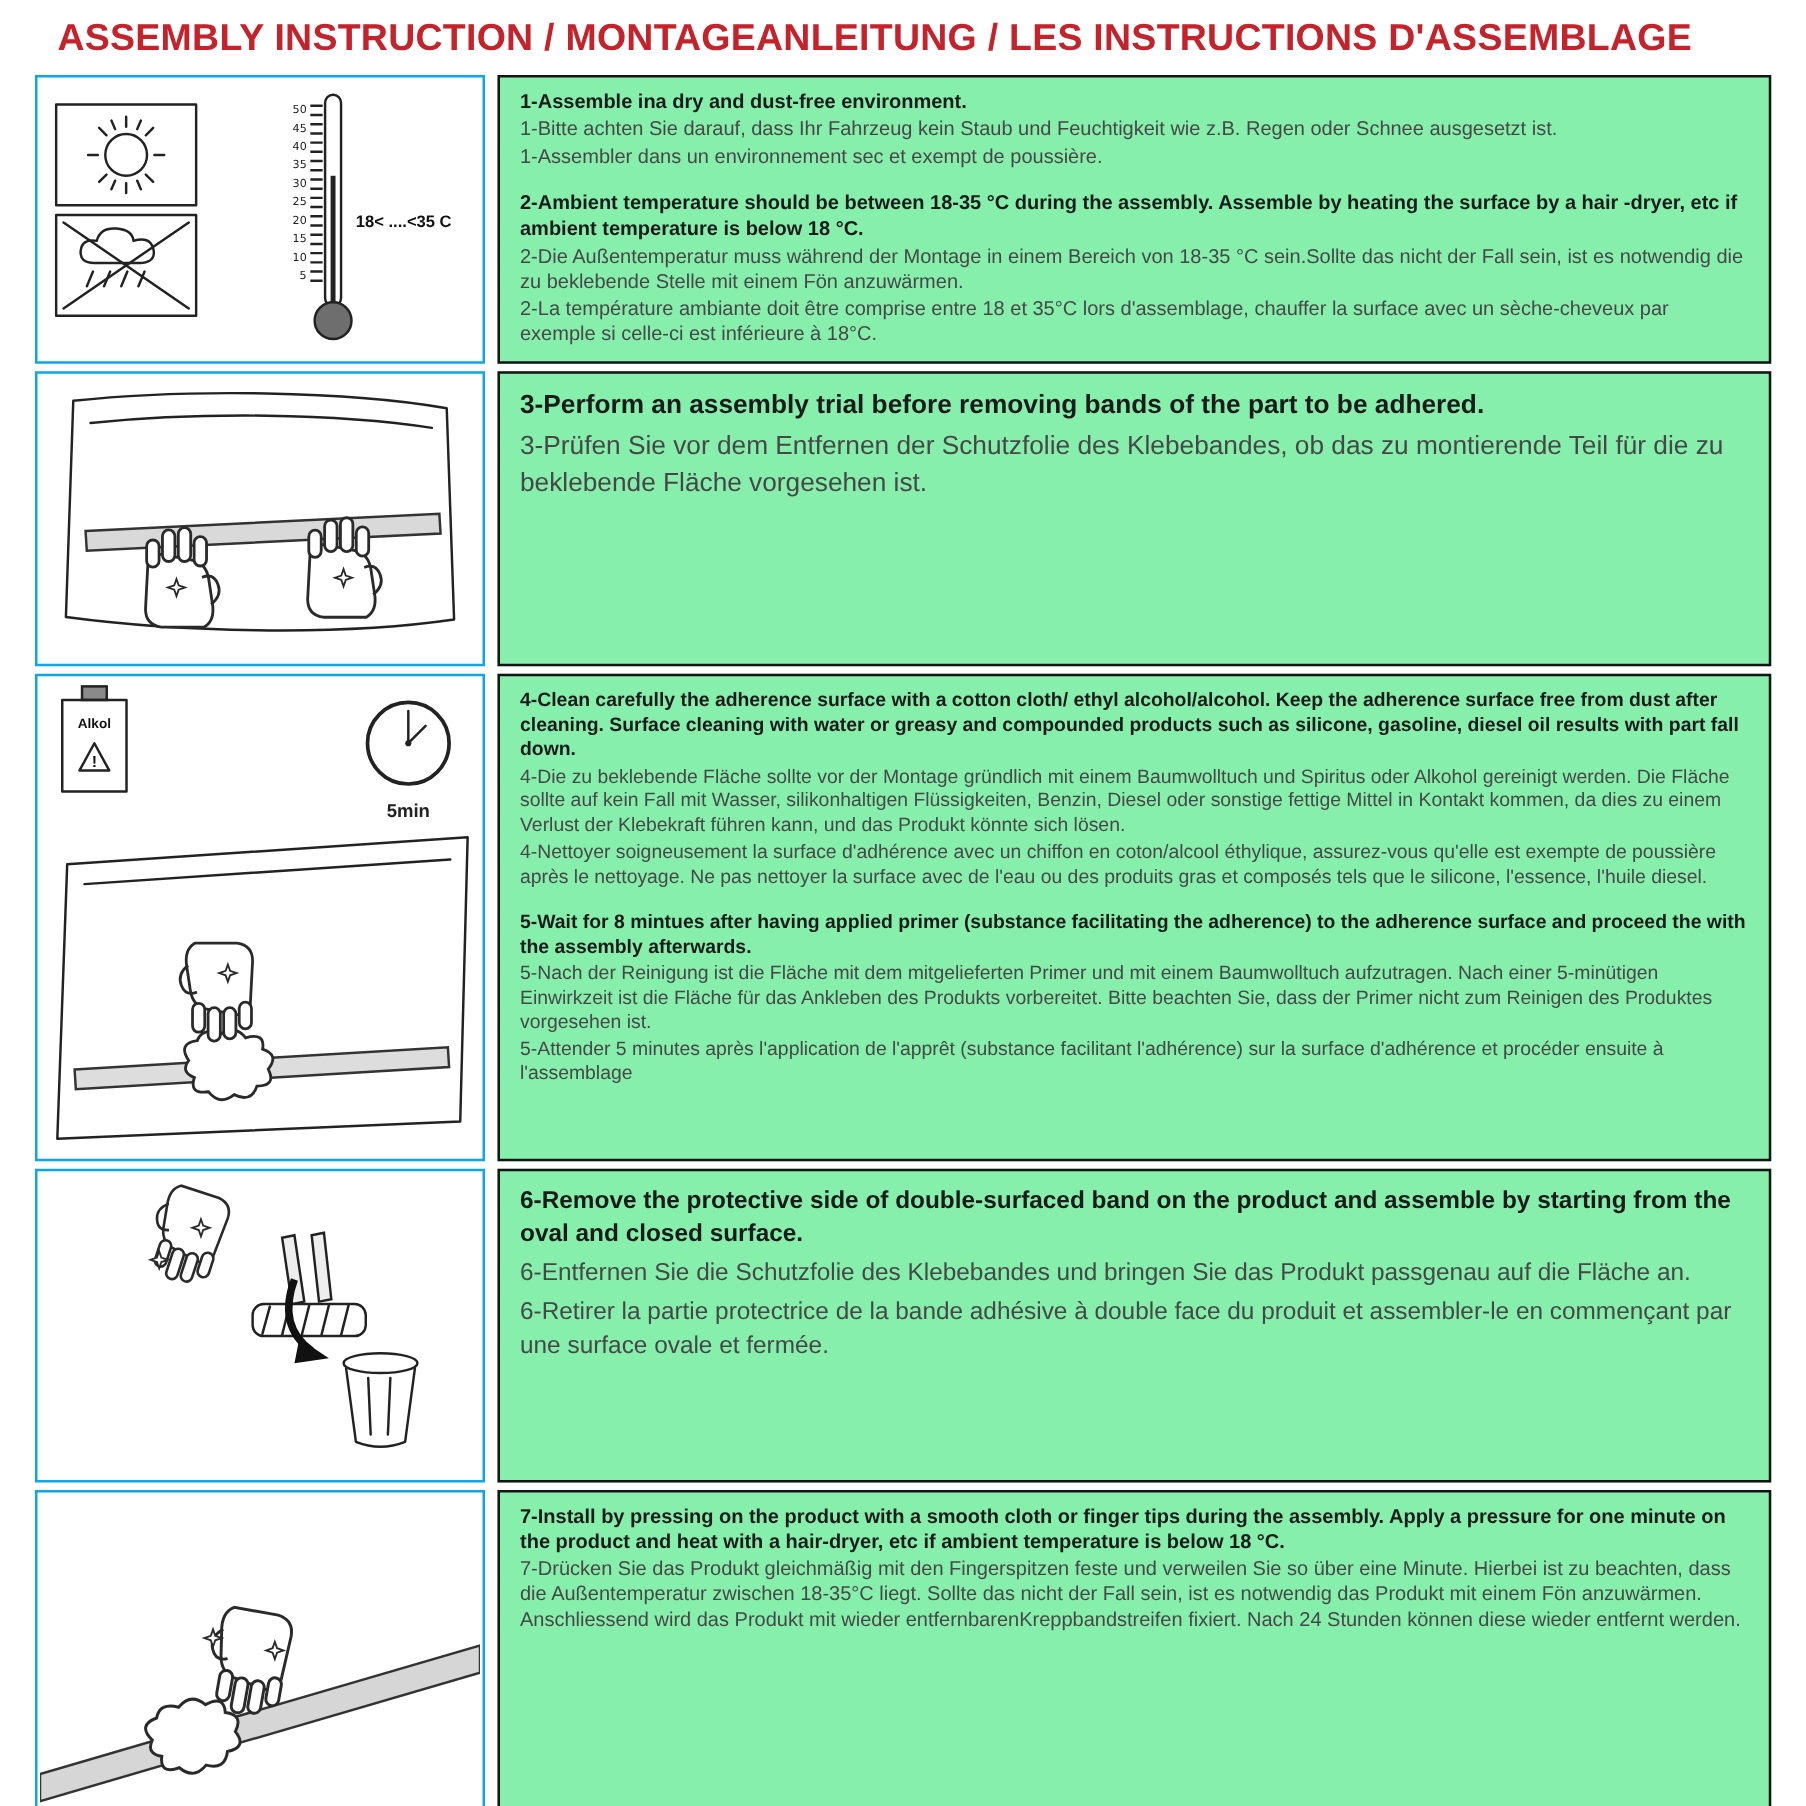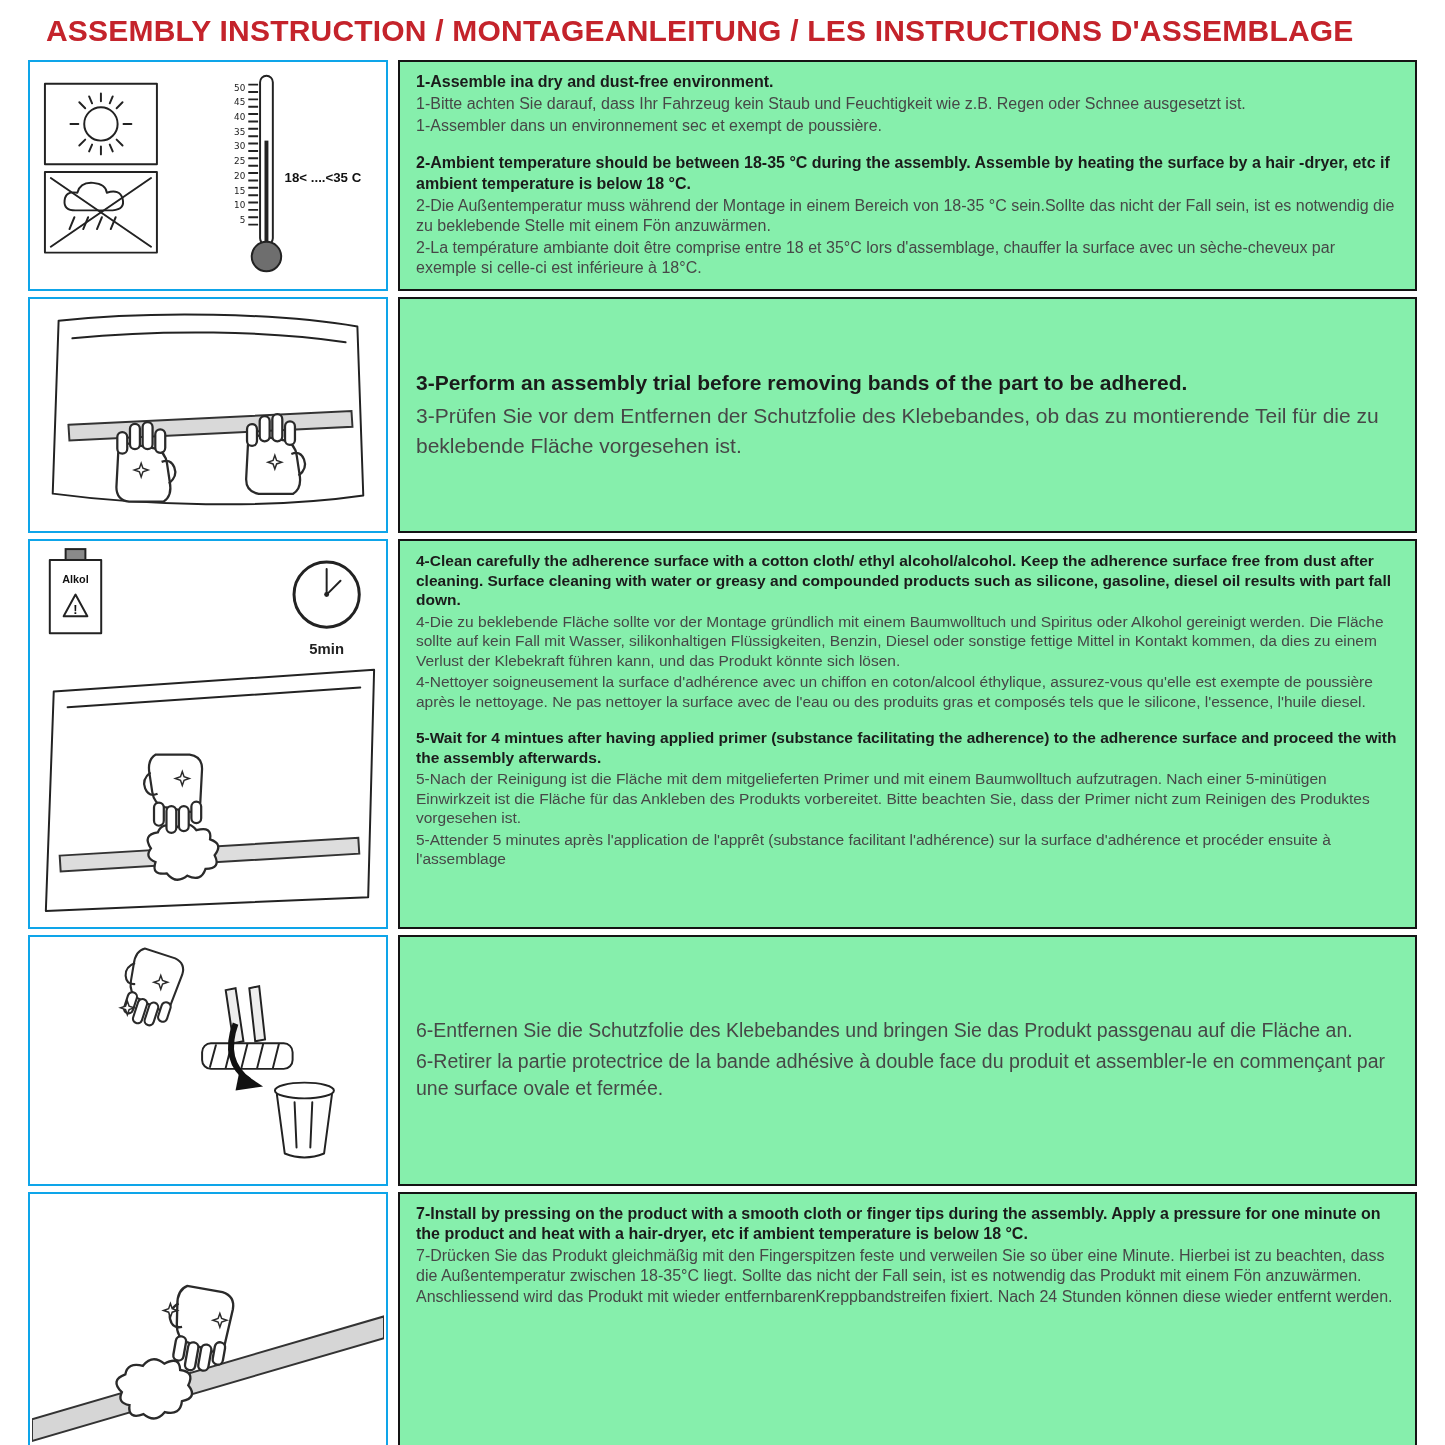--- a/index.html
+++ b/index.html
@@ -7,21 +7,21 @@
   body{width:1445px;height:1445px;background:#fff;overflow:hidden;
        font-family:"Liberation Sans",sans-serif;-webkit-font-smoothing:antialiased}
   .title{color:#c4232b;font-size:30px;font-weight:800;letter-spacing:.2px;
          margin:14px 30px 12px 46px;white-space:nowrap}
   .rows{margin:0 28px}
   .row{display:flex;gap:10px;margin-bottom:6px}
   .illus{flex:0 0 360px;border:2px solid #0ea5e9;background:#fff;padding:2px;overflow:hidden}
   .illus svg{width:100%;height:100%;display:block}
   .text{flex:1;border:2px solid #141414;background:#86efac;padding:10px 18px 8px 16px;
         display:flex;flex-direction:column}
-  .text.vcenter{justify-content:center}
+  .text.vcenter{}
   .text p{margin:0 0 2px;line-height:1.26}
   .b{font-weight:700;color:#1b1b1b}
   .n{color:#474747}
   .gap{margin-top:15px !important}
   .fs1{font-size:16px}
   .fs2{font-size:21px}.fs2 p{line-height:1.42;margin-bottom:3px}
   .fs3{font-size:15.5px}
   .fs4{font-size:19.5px}.fs4 p{line-height:1.38;margin-bottom:4px}
   .fs5{font-size:16px}
   .relbox{position:relative}
@@ -155,21 +155,21 @@
             <use href="#cloth" transform="translate(118,288) scale(1.15)"></use>
             <use href="#hand-grip" transform="translate(118,212) scale(0.9)"></use>
             <use href="#sparkle" transform="translate(152,238)"></use>
           </g>
         </svg>
       </div>
       <div class="text fs3">
         <p class="b">4-Clean carefully the adherence surface with a cotton cloth/ ethyl alcohol/alcohol. Keep the adherence surface free from dust after cleaning. Surface cleaning with water or greasy and compounded products such as silicone, gasoline, diesel oil results with part fall down.</p>
         <p class="n">4-Die zu beklebende Fläche sollte vor der Montage gründlich mit einem Baumwolltuch und Spiritus oder Alkohol gereinigt werden. Die Fläche sollte auf kein Fall mit Wasser, silikonhaltigen Flüssigkeiten, Benzin, Diesel oder sonstige fettige Mittel in Kontakt kommen, da dies zu einem Verlust der Klebekraft führen kann, und das Produkt könnte sich lösen.</p>
         <p class="n">4-Nettoyer soigneusement la surface d'adhérence avec un chiffon en coton/alcool éthylique, assurez-vous qu'elle est exempte de poussière après le nettoyage. Ne pas nettoyer la surface avec de l'eau ou des produits gras et composés tels que le silicone, l'essence, l'huile diesel.</p>
-        <p class="b gap">5-Wait for 4 mintues after having applied primer (substance facilitating the adherence) to the adherence surface and proceed the with the assembly afterwards.</p>
+        <p class="b gap">5-Wait for 8 mintues after having applied primer (substance facilitating the adherence) to the adherence surface and proceed the with the assembly afterwards.</p>
         <p class="n">5-Nach der Reinigung ist die Fläche mit dem mitgelieferten Primer und mit einem Baumwolltuch aufzutragen. Nach einer 5-minütigen Einwirkzeit ist die Fläche für das Ankleben des Produkts vorbereitet. Bitte beachten Sie, dass der Primer nicht zum Reinigen des Produktes vorgesehen ist.</p>
         <p class="n">5-Attender 5 minutes après l'application de l'apprêt (substance facilitant l'adhérence) sur la surface d'adhérence et procéder ensuite à l'assemblage</p>
       </div>
     </section>
 
     <section class="row" style="height:251px">
       <div class="illus">
         <svg viewBox="0 0 356 247" preserveAspectRatio="xMidYMid meet">
           <g>
             <use href="#hand-grip" transform="translate(108,6) rotate(18) scale(0.85)"></use>
@@ -187,20 +187,21 @@
             <polygon points="210,134 234,150 206,154" fill="#111"></polygon>
           </g>
           <g>
             <ellipse cx="276" cy="154" rx="30" ry="8" class="ln"></ellipse>
             <path class="ln" d="M248,158 L256,218 Q276,226 296,218 L304,158"></path>
             <path class="ln" d="M266,166 L268,212 M284,166 L282,212"></path>
           </g>
         </svg>
       </div>
       <div class="text fs4 vcenter">
+        <p class="b">6-Remove the protective side of double-surfaced band on the product and assemble by starting from the oval and closed surface.</p>
         <p class="n">6-Entfernen Sie die Schutzfolie des Klebebandes und bringen Sie das Produkt passgenau auf die Fläche an.</p>
         <p class="n">6-Retirer la partie protectrice de la bande adhésive à double face du produit et assembler-le en commençant par une surface ovale et fermée.</p>
       </div>
     </section>
 
     <section class="row" style="height:312px">
       <div class="illus">
         <svg viewBox="0 0 356 248" preserveAspectRatio="xMidYMid meet">
           <g>
             <path d="M0,196 L356,92 L356,114 L0,218 Z" fill="#d6d6d6" stroke="#333" stroke-width="2"></path>

